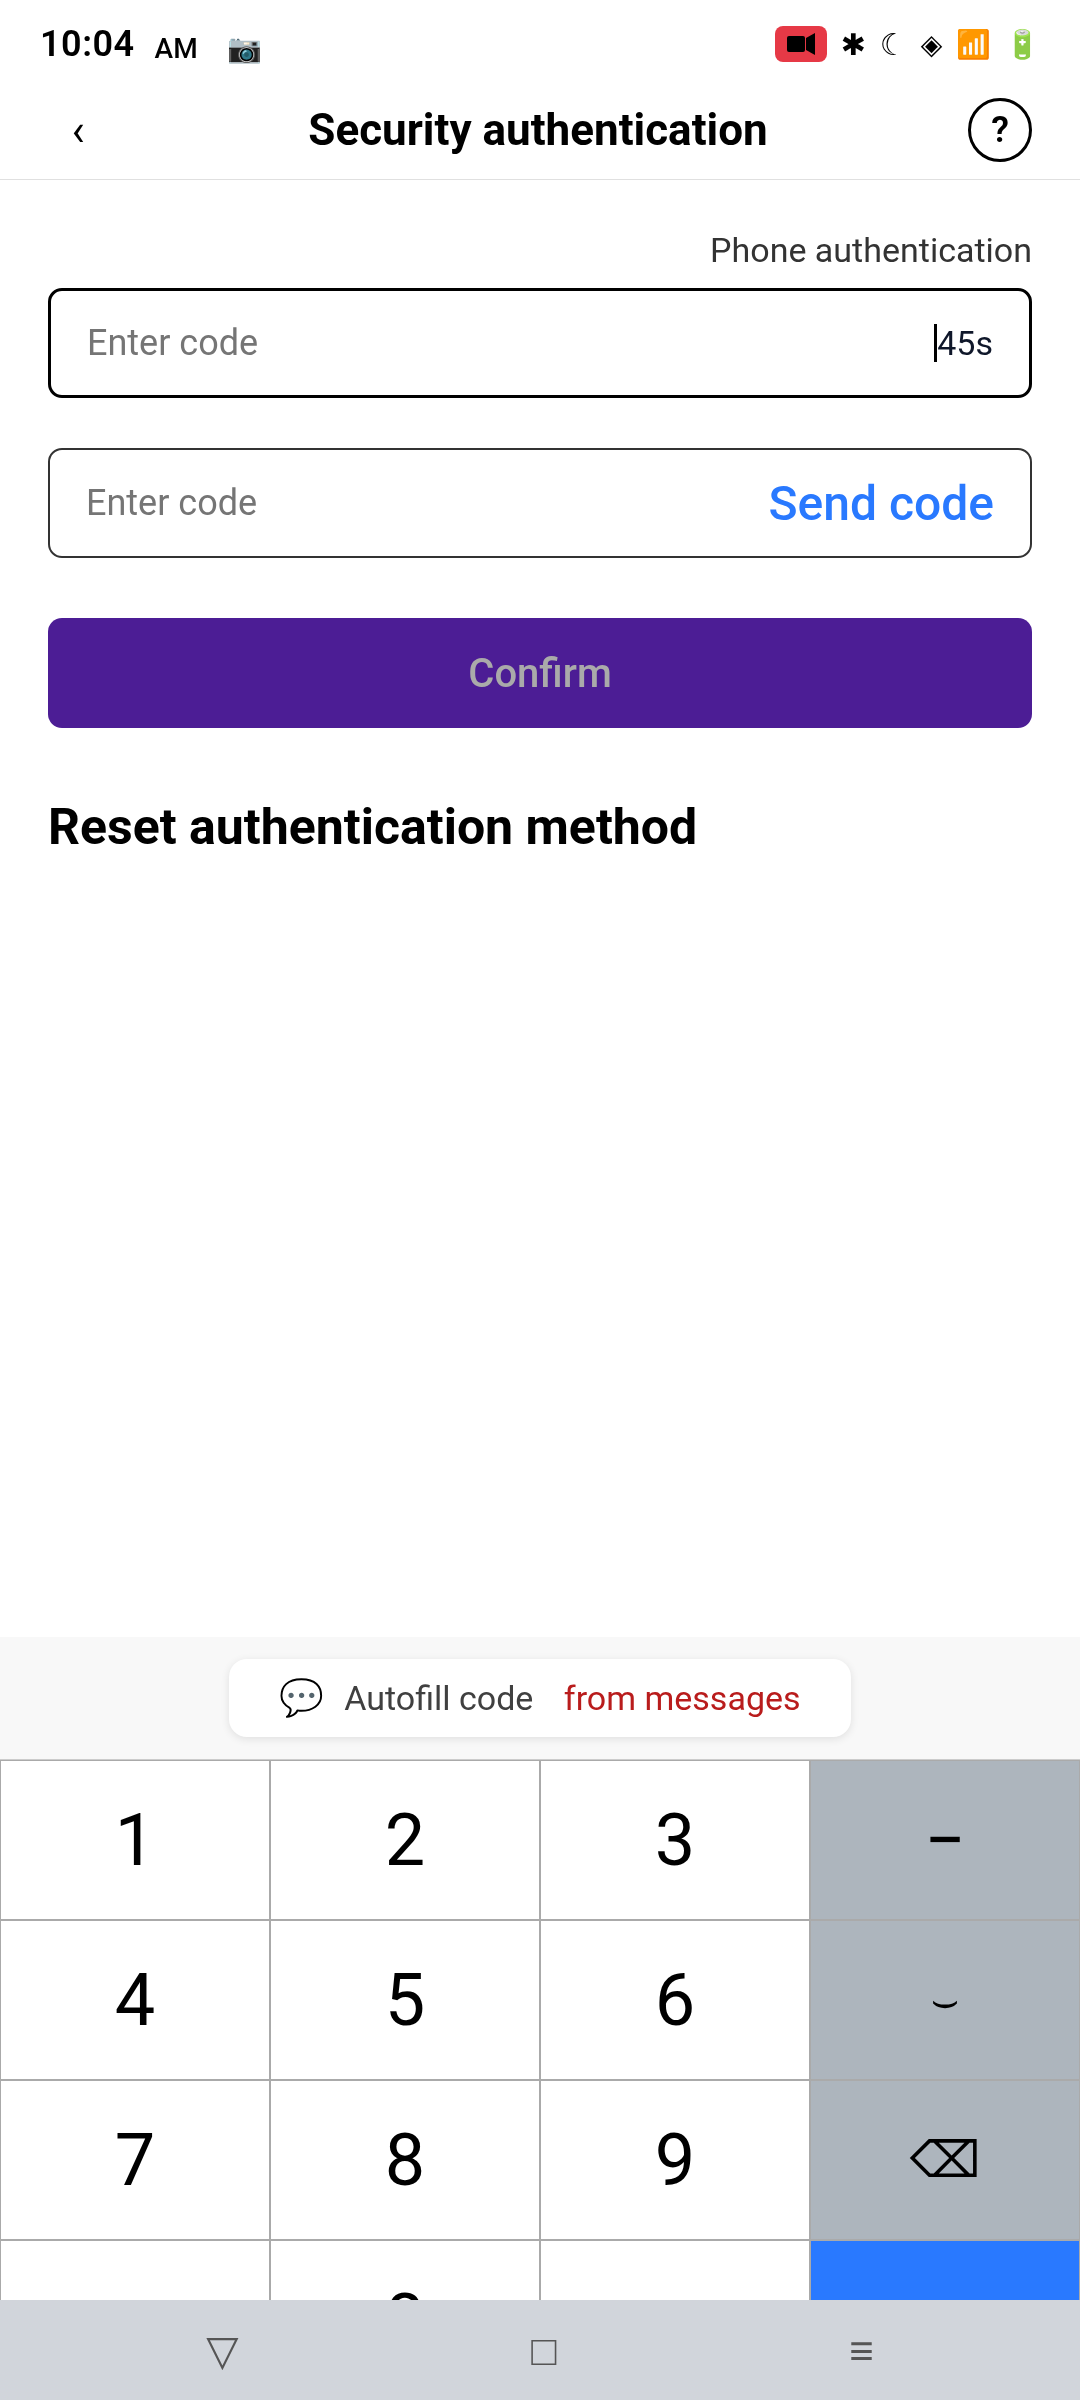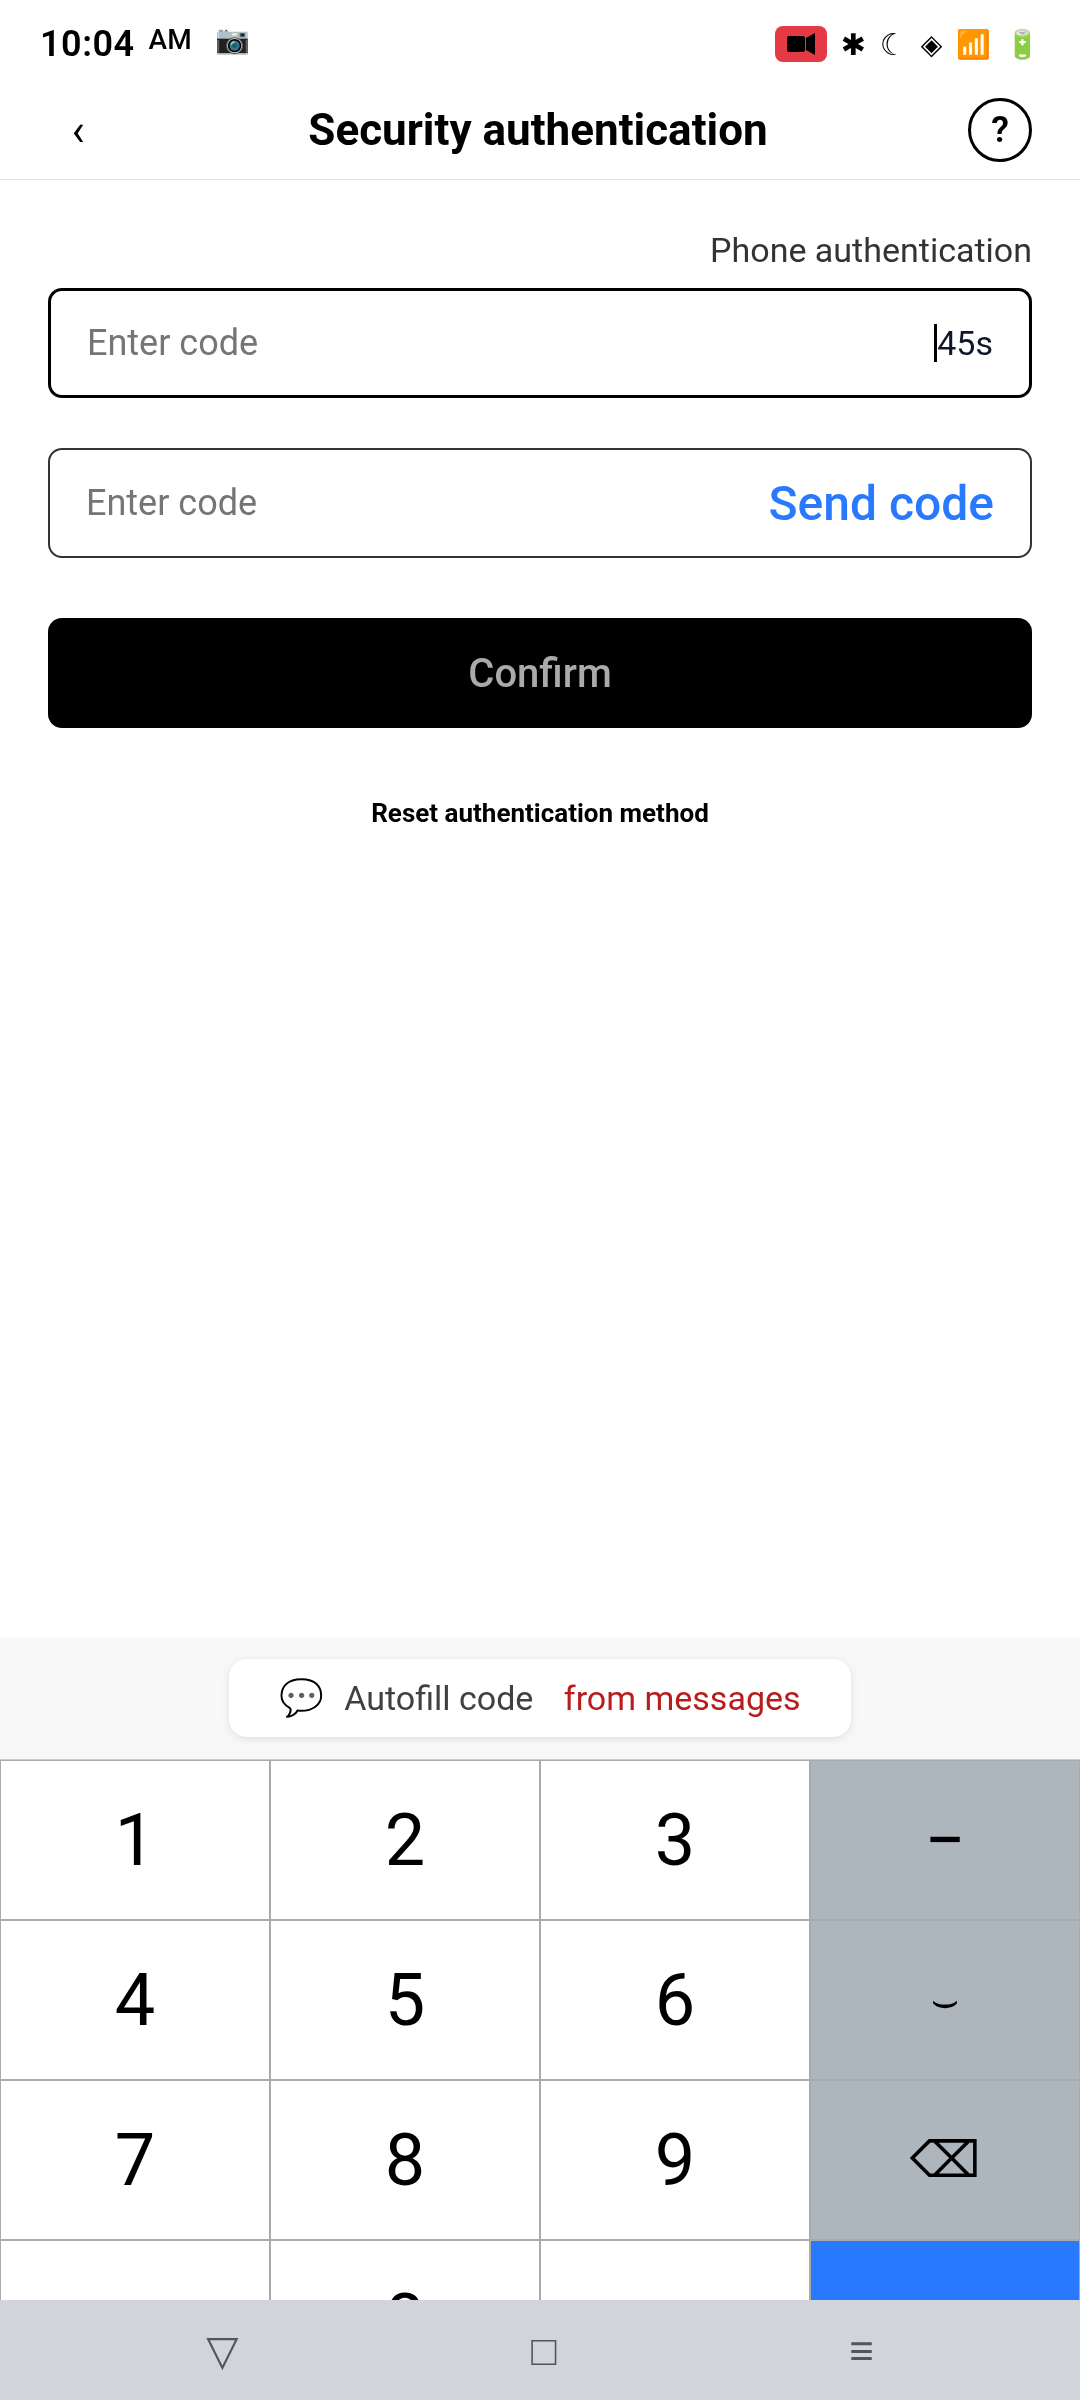--- a/index.html
+++ b/index.html
@@ -146,35 +146,35 @@
       font-weight: 500;
       cursor: pointer;
       background: none;
       border: none;
       font-family: inherit;
     }
 
     .confirm-btn {
       width: 100%;
       height: 110px;
-      background: #000000;
+      background: #4c1d95;
       border: none;
       border-radius: 14px;
       font-size: 40px;
       color: #aaa;
       font-weight: 500;
       cursor: pointer;
       margin-top: 10px;
       margin-bottom: 60px;
       font-family: inherit;
     }
 
     .reset-link {
-      text-align: center;
-      font-size: 26px;
+      text-align: left;
+      font-size: 50px;
       font-weight: 700;
       color: #000;
       cursor: pointer;
       margin-top: 10px;
     }
 
     
     .keyboard-area {
       position: absolute;
       bottom: 0;
@@ -288,21 +288,21 @@
     }
 
     @keyframes blink {
       50% { opacity: 0; }
     }
   </style>
 </head>
 <body>
 
 <div class="status-bar">
-  <div style="display:flex;align-items:flex-start;gap:14px">
+  <div style="display:flex;align-items:flex-end;gap:20px">
     <span class="status-time">10:04</span>
     <span style="font-size:28px;font-weight:500;color:#000">AM</span>
     <span style="font-size:28px;color:#000;margin-left:10px">📷</span>
   </div>
   <div class="status-icons">
     <div class="record-icon">
       <svg width="28" height="22" viewBox="0 0 28 22" fill="white">
         <rect x="0" y="3" width="18" height="16" rx="2"></rect>
         <polygon points="19,5 28,0 28,22 19,17"></polygon>
       </svg>

